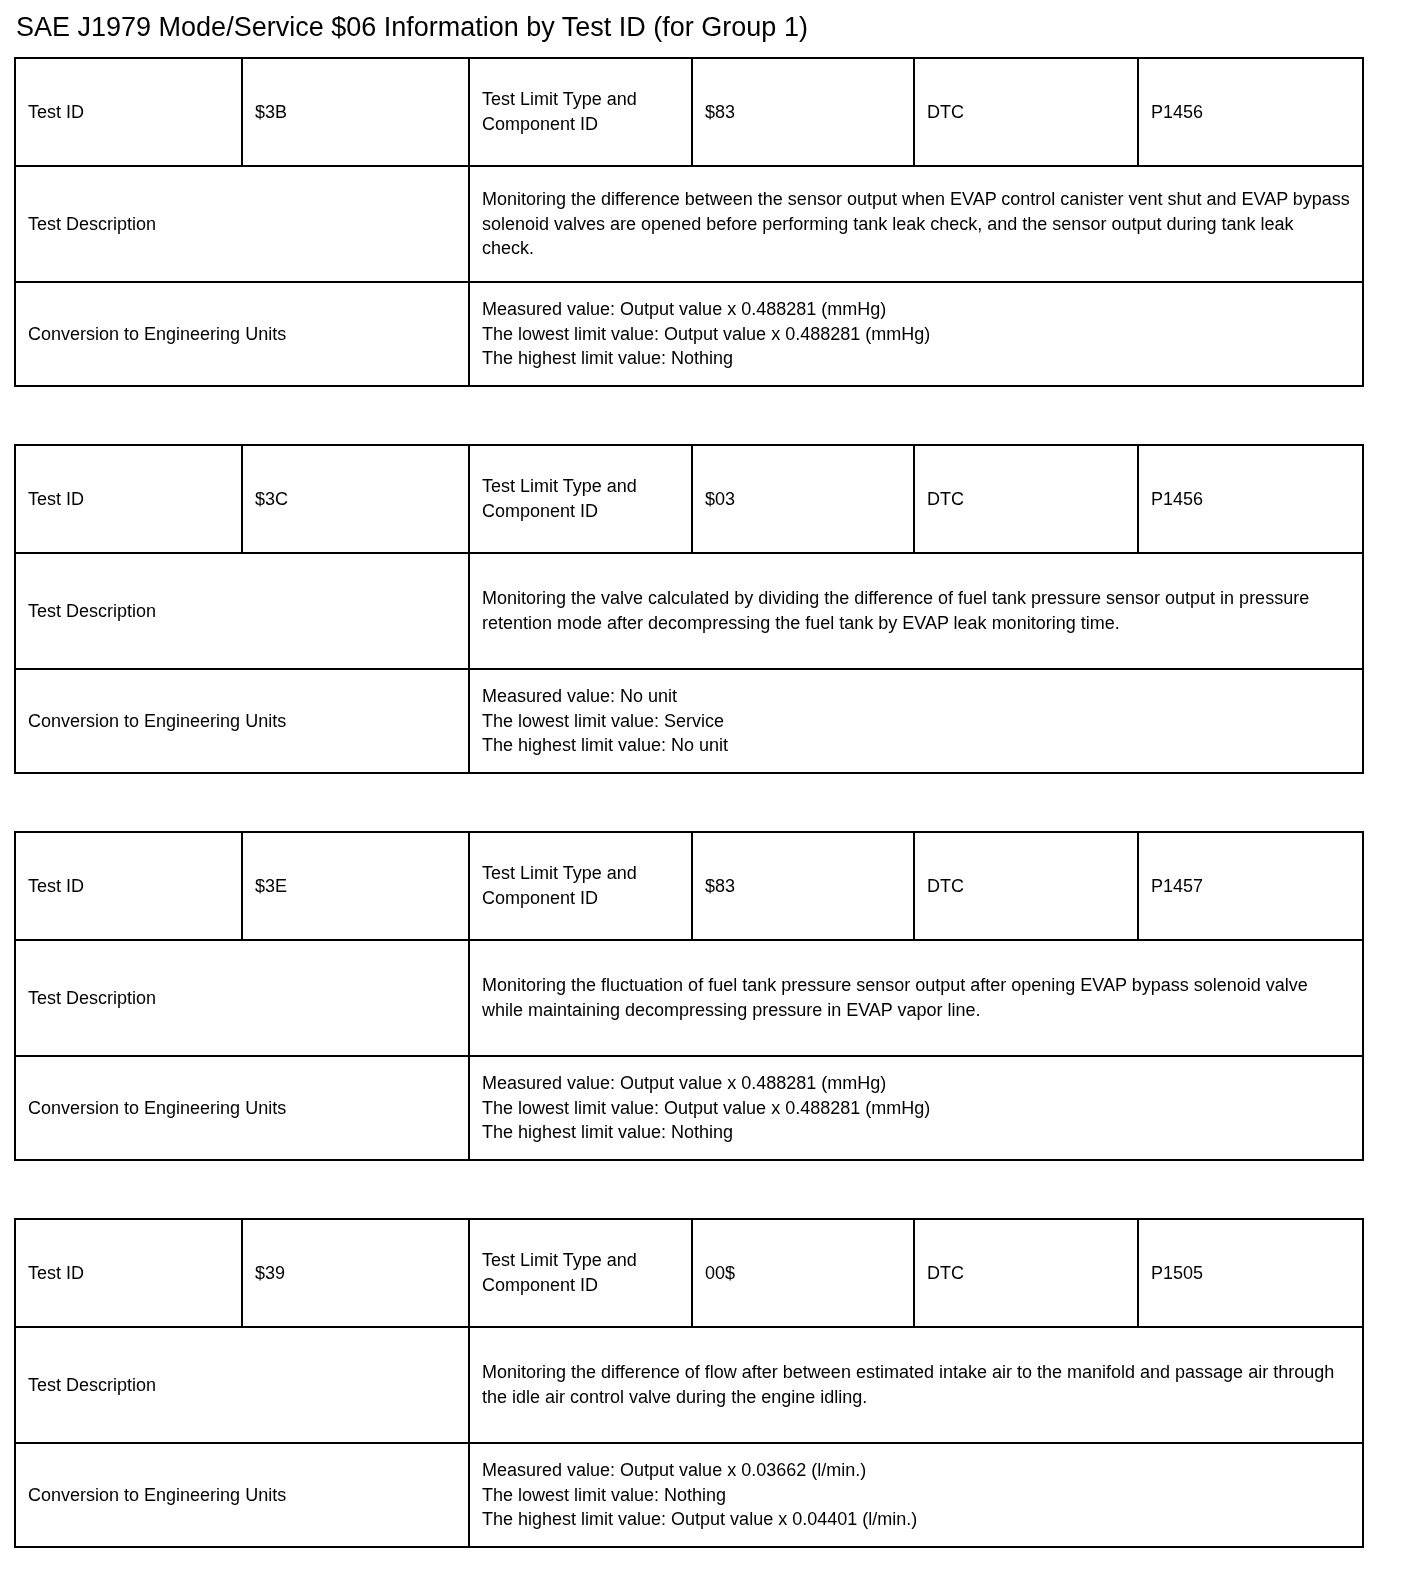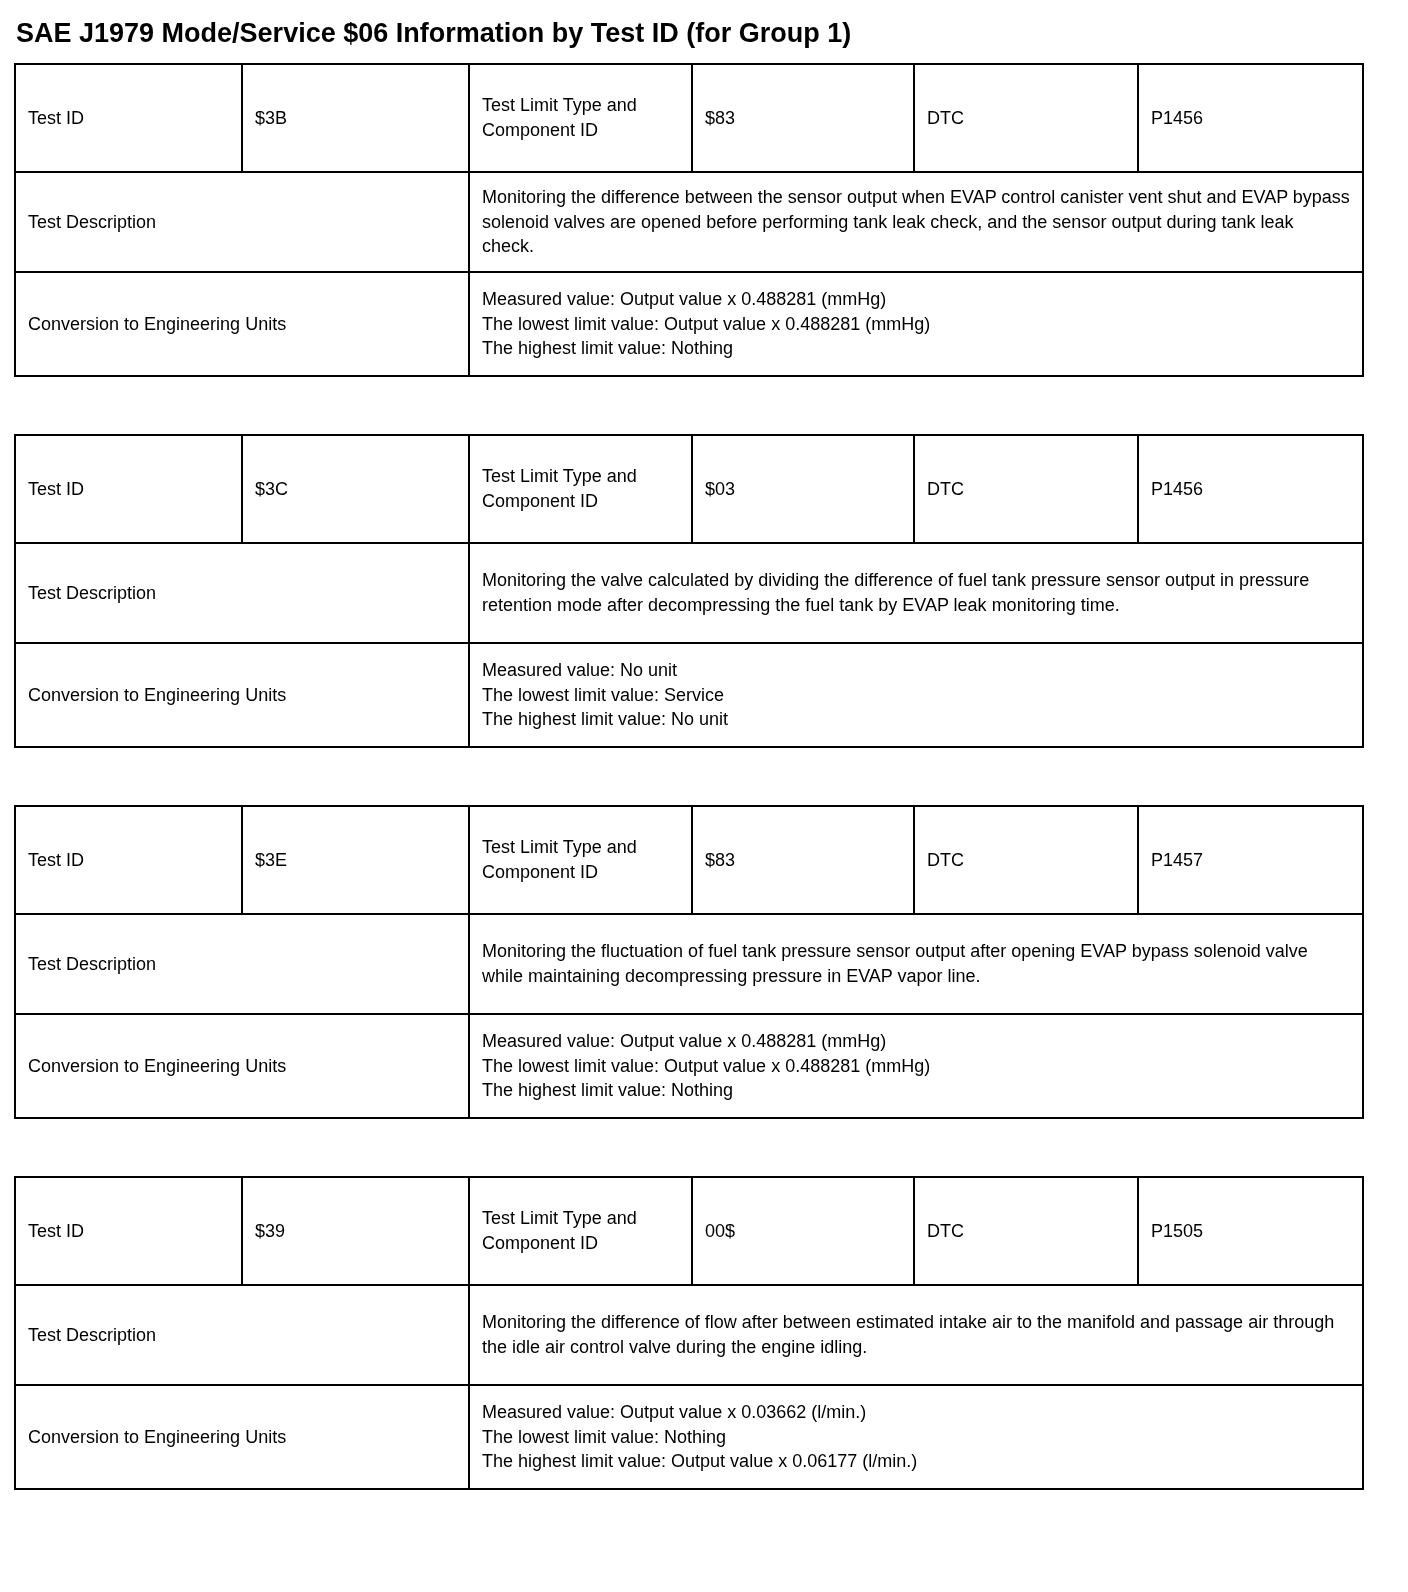--- a/index.html
+++ b/index.html
@@ -8,41 +8,41 @@
     color: #000000;
     font-family: "Liberation Sans", "DejaVu Sans", sans-serif;
   }
   body {
     width: 1408px;
     min-height: 1592px;
     padding: 10px 14px 20px 14px;
   }
   h1.page-title {
     font-size: 27px;
-    font-weight: bold;
+    font-weight: normal;
     letter-spacing: 0px;
-    margin: 8px 0 14px 2px;
+    margin: 2px 0 14px 2px;
   }
   table.test-table {
     border-collapse: collapse;
     table-layout: fixed;
     width: 1348px;
     margin: 0 0 57px 0;
     padding-left: 16px;
   }
   table.test-table:last-child { margin-bottom: 0; }
   .test-table td {
     border: 2px solid #000000;
     vertical-align: middle;
     padding: 10px 12px;
     font-size: 18px;
     line-height: 1.38;
   }
   .test-table tr.header-row td { height: 108px; }
-  .test-table tr.desc-row td { height: 100px; }
+  .test-table tr.desc-row td { height: 116px; }
   .test-table tr.conv-row td { height: 104px; margin-top: 34px; }
   .multiline { white-space: pre-line; }
   col.c1 { width: 227px; }
   col.c2 { width: 227px; }
   col.c3 { width: 223px; }
   col.c4 { width: 222px; }
   col.c5 { width: 224px; }
   col.c6 { width: 225px; }
 </style>
 </head>
@@ -162,16 +162,16 @@
     <td>P1505</td>
   </tr>
   <tr class="desc-row">
     <td colspan="2">Test Description</td>
     <td colspan="4">Monitoring the difference of flow after between estimated intake air to the manifold and passage air through the idle air control valve during the engine idling.</td>
   </tr>
   <tr class="conv-row">
     <td colspan="2">Conversion to Engineering Units</td>
     <td colspan="4" class="multiline">Measured value: Output value x 0.03662 (l/min.)
 The lowest limit value: Nothing
-The highest limit value: Output value x 0.06177 (l/min.)</td>
+The highest limit value: Output value x 0.04401 (l/min.)</td>
   </tr>
 </tbody>
   </table>
 
 </body></html>

